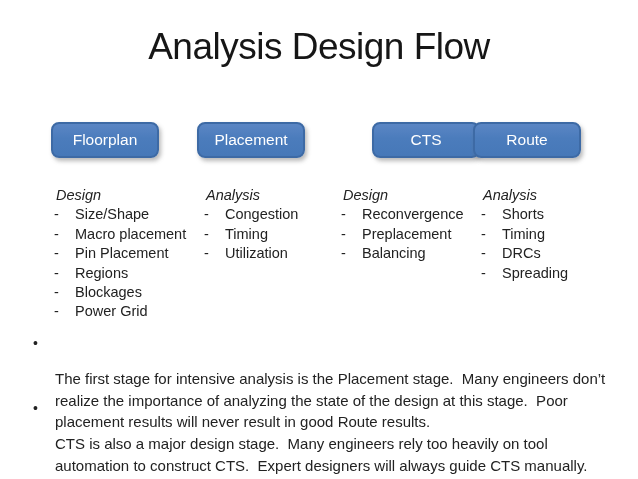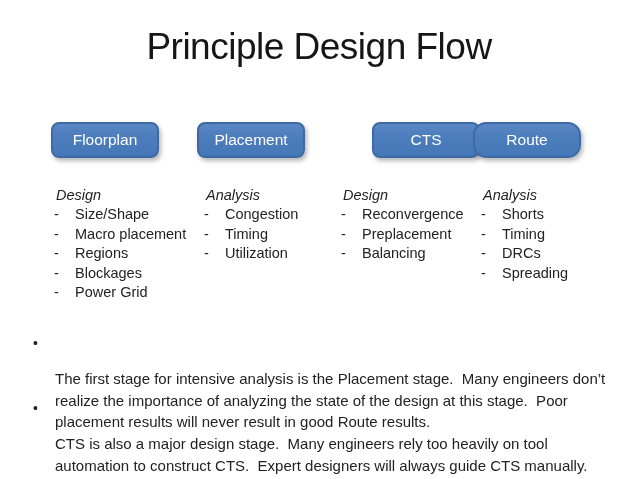--- a/index.html
+++ b/index.html
@@ -28,21 +28,21 @@
     border:2px solid #3d6aa5;
     border-radius:8px;
     box-shadow:2px 3px 4px rgba(100,100,100,0.45);
     color:#ffffff;
     font-size:15.5px;
     display:flex;align-items:center;justify-content:center;
   }
   .stage-floorplan{left:51px;}
   .stage-placement{left:197px;}
   .stage-cts{left:340px;margin-left:32px;}
-  .stage-route{left:473px;border-radius:13px;}
+  .stage-route{left:473px;}
 
   .col{
     position:absolute;top:186px;
     font-size:14.5px;line-height:19.4px;
     color:#222222;
   }
   .col-1{left:54px;}
   .col-2{left:204px;}
   .col-3{left:341px;}
   .col-4{left:481px;}
@@ -58,39 +58,40 @@
   .note-2{top:398px;}
   .note .bullet{position:absolute;left:0;top:0;font-size:14px;}
   .note .note-lines{margin-left:22px;margin-top:35px;}
   .note .line{white-space:pre-wrap;}
 </style>
 </head>
 <body>
 
 <div class="slide">
 
-  <div class="title">Principle Design Flow</div>
+  <div class="title">Analysis Design Flow</div>
 
   <div class="stage-box stage-floorplan">
     <span>Floorplan</span>
   </div>
   <div class="stage-box stage-placement">
     <span>Placement</span>
   </div>
   <div class="stage-box stage-cts">
     <span>CTS</span>
   </div>
   <div class="stage-box stage-route">
     <span>Route</span>
   </div>
 
   <div class="col col-1">
     <div class="col-header">Design</div>
     <div class="item"><span class="dash">-</span><span>Size/Shape</span></div>
     <div class="item"><span class="dash">-</span><span>Macro placement</span></div>
+    <div class="item"><span class="dash">-</span><span>Pin Placement</span></div>
     <div class="item"><span class="dash">-</span><span>Regions</span></div>
     <div class="item"><span class="dash">-</span><span>Blockages</span></div>
     <div class="item"><span class="dash">-</span><span>Power Grid</span></div>
   </div>
 
   <div class="col col-2">
     <div class="col-header">Analysis</div>
     <div class="item"><span class="dash">-</span><span>Congestion</span></div>
     <div class="item"><span class="dash">-</span><span>Timing</span></div>
     <div class="item"><span class="dash">-</span><span>Utilization</span></div>

